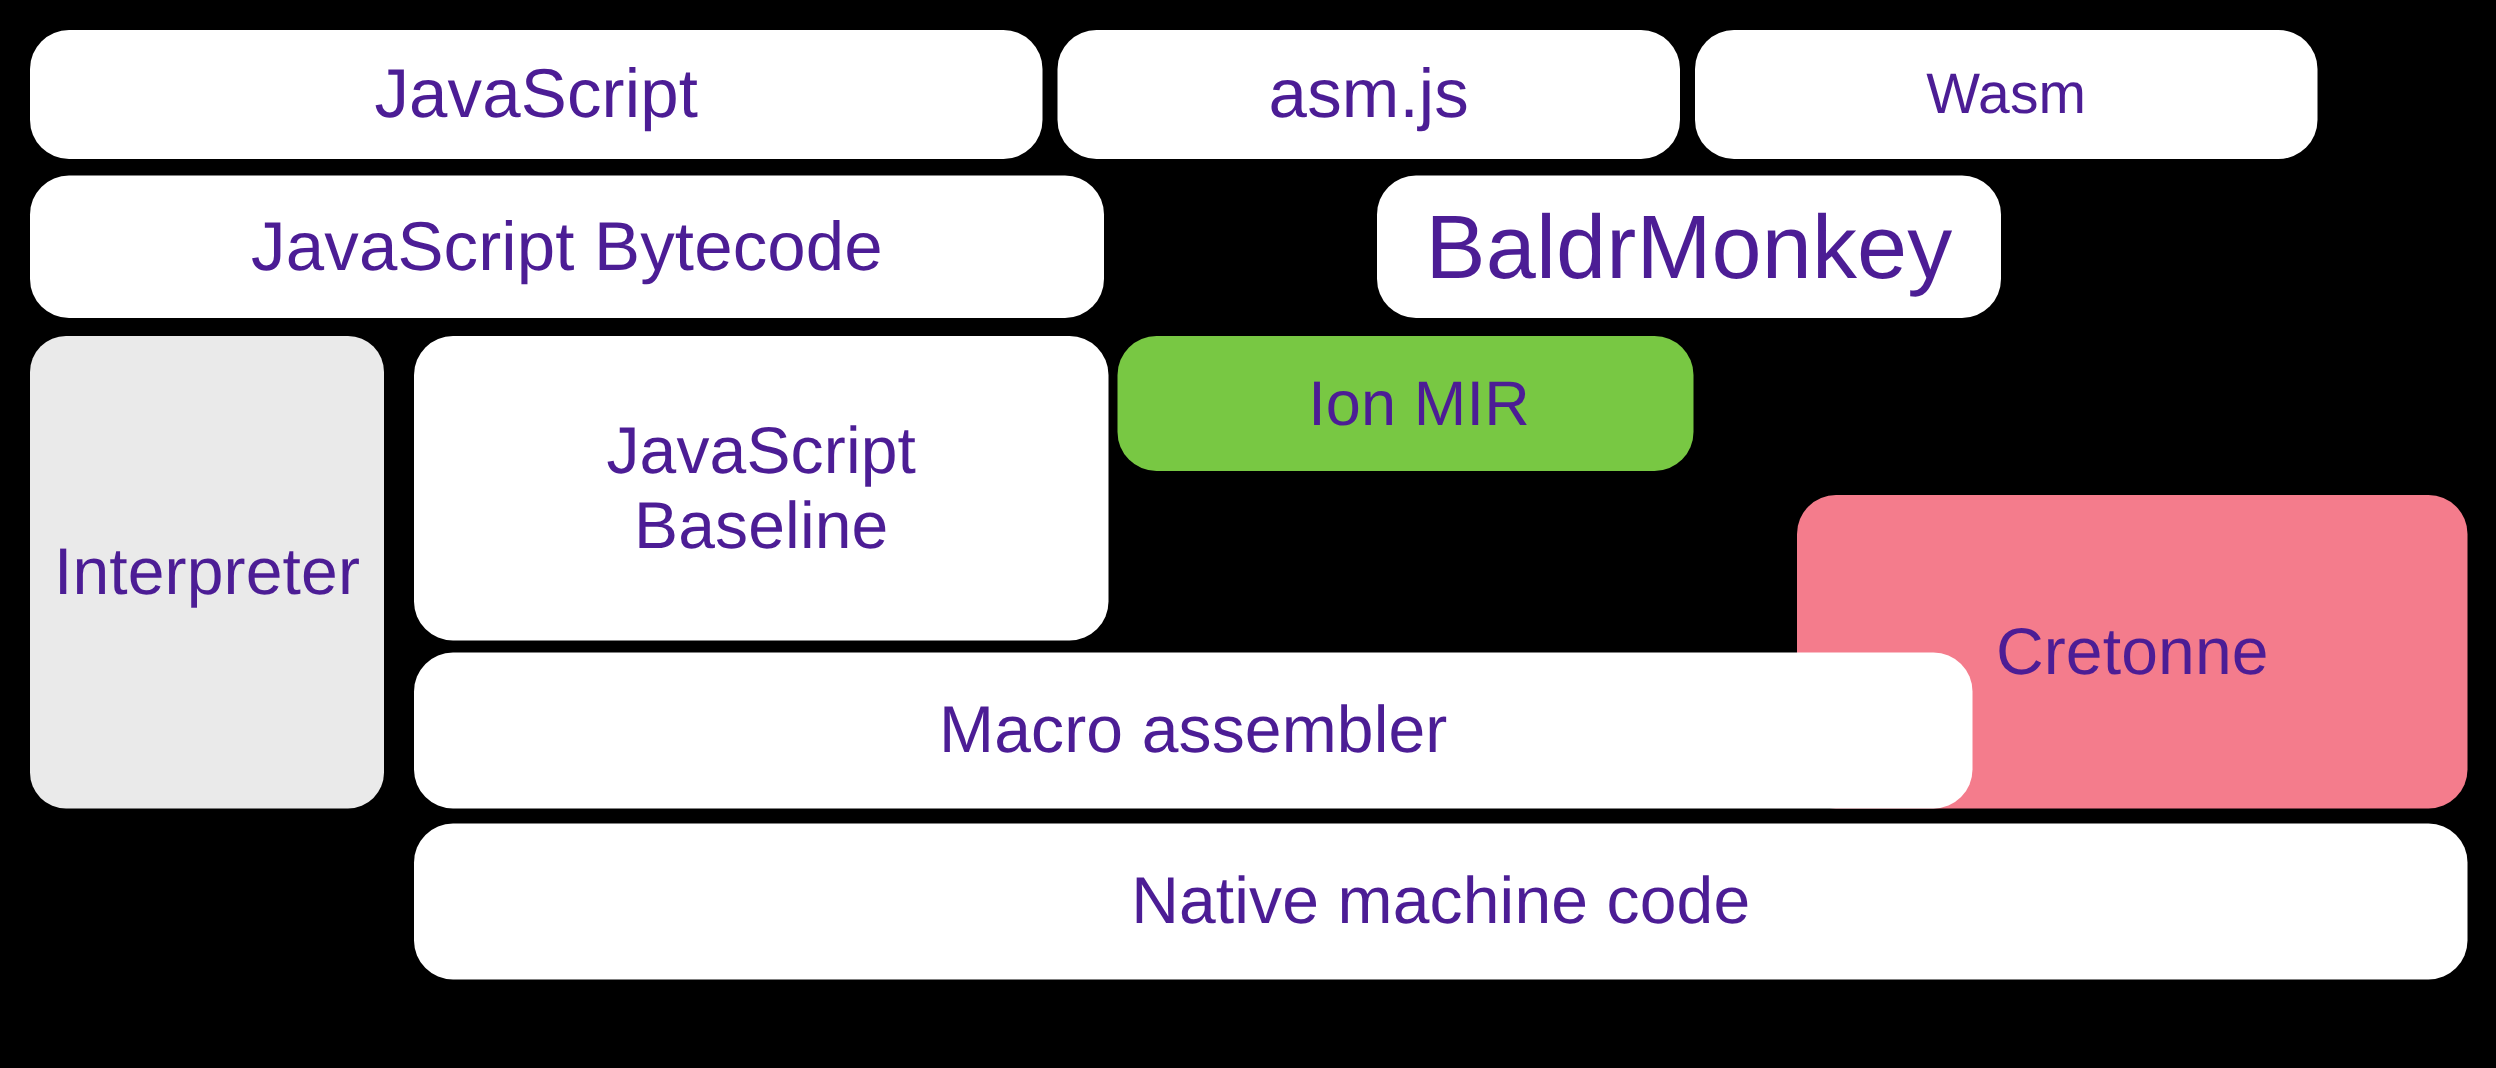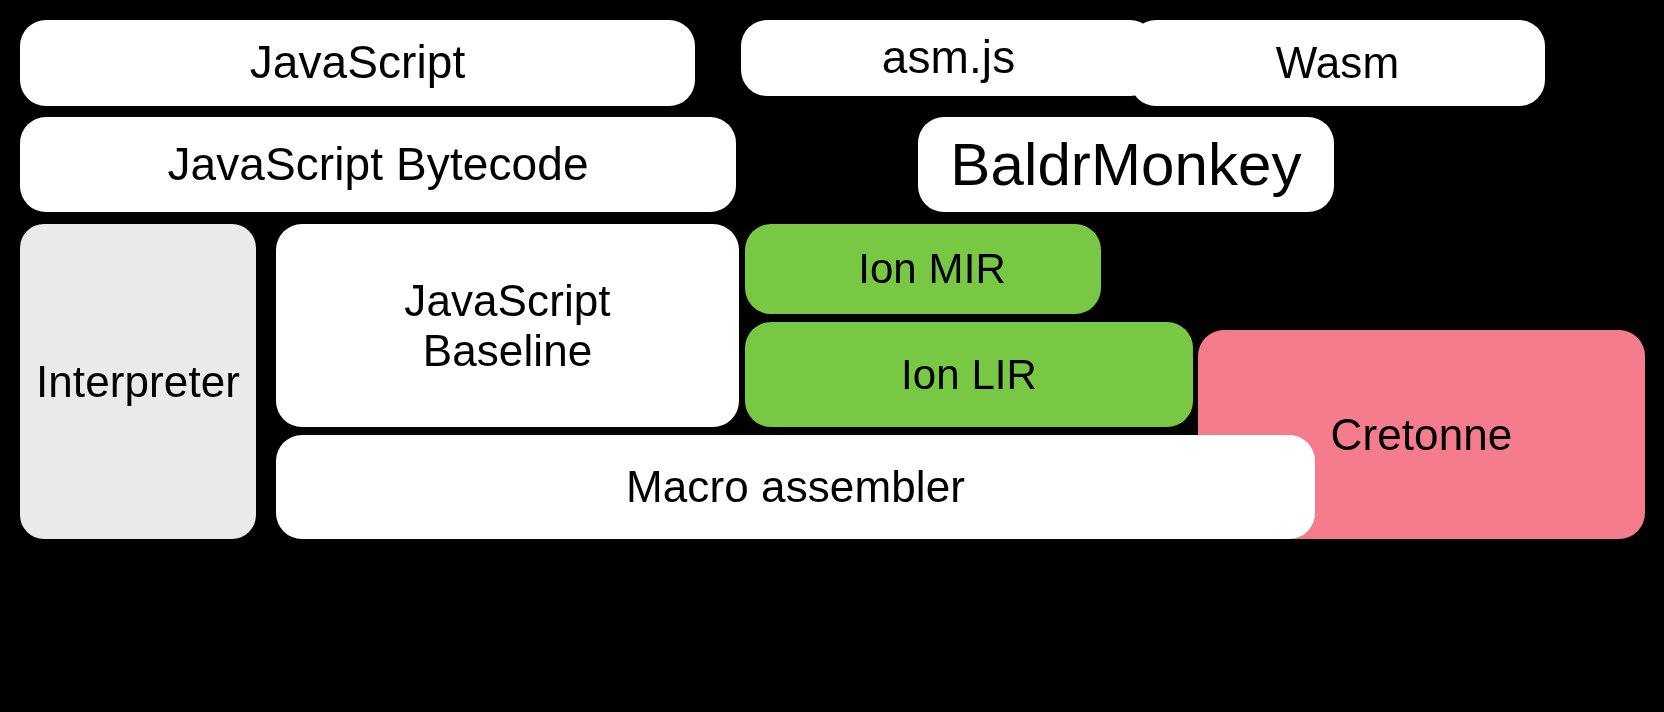--- a/index.html
+++ b/index.html
@@ -19,46 +19,46 @@
     overflow: hidden;
   }
   .node {
     position: absolute;
     box-sizing: border-box;
     border-radius: 26px;
     display: flex;
     align-items: center;
     justify-content: center;
     text-align: center;
-    color: #000000;
+    color: #4c1d95;
     font-weight: 400;
     line-height: 1.12;
     letter-spacing: 0.1px;
     padding: 0 10px;
     white-space: pre-line;
     user-select: none;
   }
   .node.white  { background: #ffffff; }
   .node.grey   { background: #eaeaea; }
   .node.green  { background: #78c843; }
   .node.pink   { background: #f47c8c; }
 
   
   .n-javascript       { left: 20px;   top: 20px;  width: 675px; height: 86px;  font-size: 46px; }
-  .n-asmjs            { left: 705px;  top: 20px;  width: 415px; height: 76px;  font-size: 46px; margin-left: 36px; }
-  .n-wasm             { left: 1130px; top: 20px;  width: 415px; height: 86px;  font-size: 44px; }
+  .n-asmjs            { left: 705px;  top: 20px;  width: 415px; height: 86px;  font-size: 46px; }
+  .n-wasm             { left: 1130px; top: 20px;  width: 415px; height: 86px;  font-size: 38px; }
 
   
   .n-js-bytecode      { left: 20px;   top: 117px; width: 716px; height: 95px;  font-size: 46px; }
   .n-baldrmonkey      { left: 918px;  top: 117px; width: 416px; height: 95px;  font-size: 60px; }
 
   
   .n-interpreter      { left: 20px;   top: 224px; width: 236px; height: 315px; font-size: 44px; border-radius: 24px; }
   .n-js-baseline      { left: 276px;  top: 224px; width: 463px; height: 203px; font-size: 44px; }
-  .n-ion-mir          { left: 745px;  top: 224px; width: 356px; height: 90px;  font-size: 42px; padding-left: 28px; }
+  .n-ion-mir          { left: 745px;  top: 224px; width: 384px; height: 90px;  font-size: 42px; padding-left: 28px; }
   .n-ion-lir          { left: 745px;  top: 322px; width: 448px; height: 105px; font-size: 42px; }
   .n-cretonne         { left: 1198px; top: 330px; width: 447px; height: 209px; font-size: 44px; }
 
   
   .n-macro-assembler  { left: 276px;  top: 435px; width: 1039px; height: 104px; font-size: 44px; }
   .n-native-code      { left: 276px;  top: 549px; width: 1369px; height: 104px; font-size: 44px; }
 </style>
 </head>
 <body>
 
@@ -74,20 +74,20 @@
 
   <div class="node white n-baldrmonkey">BaldrMonkey</div>
 
   <div class="node grey n-interpreter">Interpreter</div>
 
   <div class="node white n-js-baseline">JavaScript
 Baseline</div>
 
   <div class="node green n-ion-mir">Ion MIR</div>
 
-  <div class="node green n-ion-lir">Ion LIR</div>
 
   <div class="node pink n-cretonne">Cretonne</div>
 
   <div class="node white n-macro-assembler">Macro assembler</div>
 
+  <div class="node white n-native-code">Native machine code</div>
 
 </div>
 
 </body></html>

